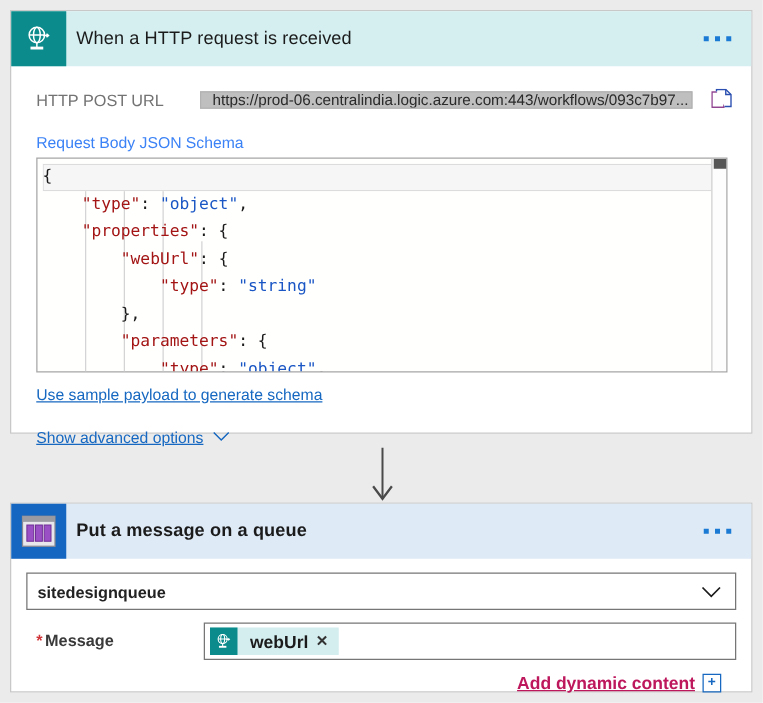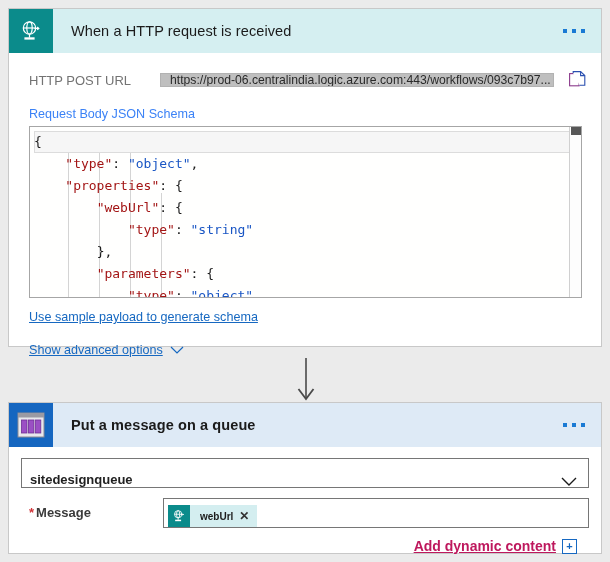--- a/index.html
+++ b/index.html
@@ -30,21 +30,21 @@
   .icon-box {
     width: 44px; height: 44px;
     flex: 0 0 44px;
     display: flex; align-items: center; justify-content: center;
   }
   .icon-teal { background: #0b8b8b; }
   .icon-blue { background: #1566c0; }
 
   .card-title {
     flex: 1 1 auto;
-    padding-left: 18px;
+    padding-left: 8px;
     font-size: 14.5px;
     color: #1b1b1b;
     letter-spacing: .1px;
     white-space: nowrap;
   }
 
   .ellipsis-btn {
     flex: 0 0 auto;
     padding: 0 16px 0 10px;
     display: flex; align-items: center; gap: 5px;
@@ -148,38 +148,38 @@
     font-size: 13px; color: #3a3a3a;
     padding-left: 8px; padding-top: 7px;
     white-space: nowrap;
   }
   .req { color: #d13438; margin-right: 2px; }
 
   .input-box {
     flex: 1 1 auto; height: 30px;
     border: 1px solid #767676;
     background: #fff;
-    display: flex; align-items: flex-end;
+    display: flex; align-items: center;
     padding: 0 8px;
     font-size: 13px; color: #222;
   }
   .input-box .val { flex: 1 1 auto; }
   .chev-box { flex: 0 0 auto; display: flex; align-items: center; padding-right: 2px; }
 
   .token-box { padding: 0 4px 0 4px; }
   .token {
     display: flex; align-items: center;
     height: 22px; background: #d4eef0;
   }
   .token-icon {
     width: 22px; height: 22px; background: #0b8b8b;
     display: flex; align-items: center; justify-content: center;
     flex: 0 0 22px;
   }
-  .token-label { font-size: 10px; color: #1b1b1b; padding: 0 6px 0 10px; }
+  .token-label { font-size: 14px; color: #1b1b1b; padding: 0 6px 0 10px; }
   .token-x { font-size: 12px; color: #333; padding-right: 8px; cursor: pointer; }
 
   .dyn-row {
     display: flex; align-items: center; justify-content: flex-end;
     padding-right: 12px; margin-top: 3px;
   }
   .dyn-link { color: #be185d; font-size: 14px; }
   .plus-btn {
     margin-left: 6px; width: 15px; height: 15px;
     border: 1px solid #1668c1; color: #1668c1;

